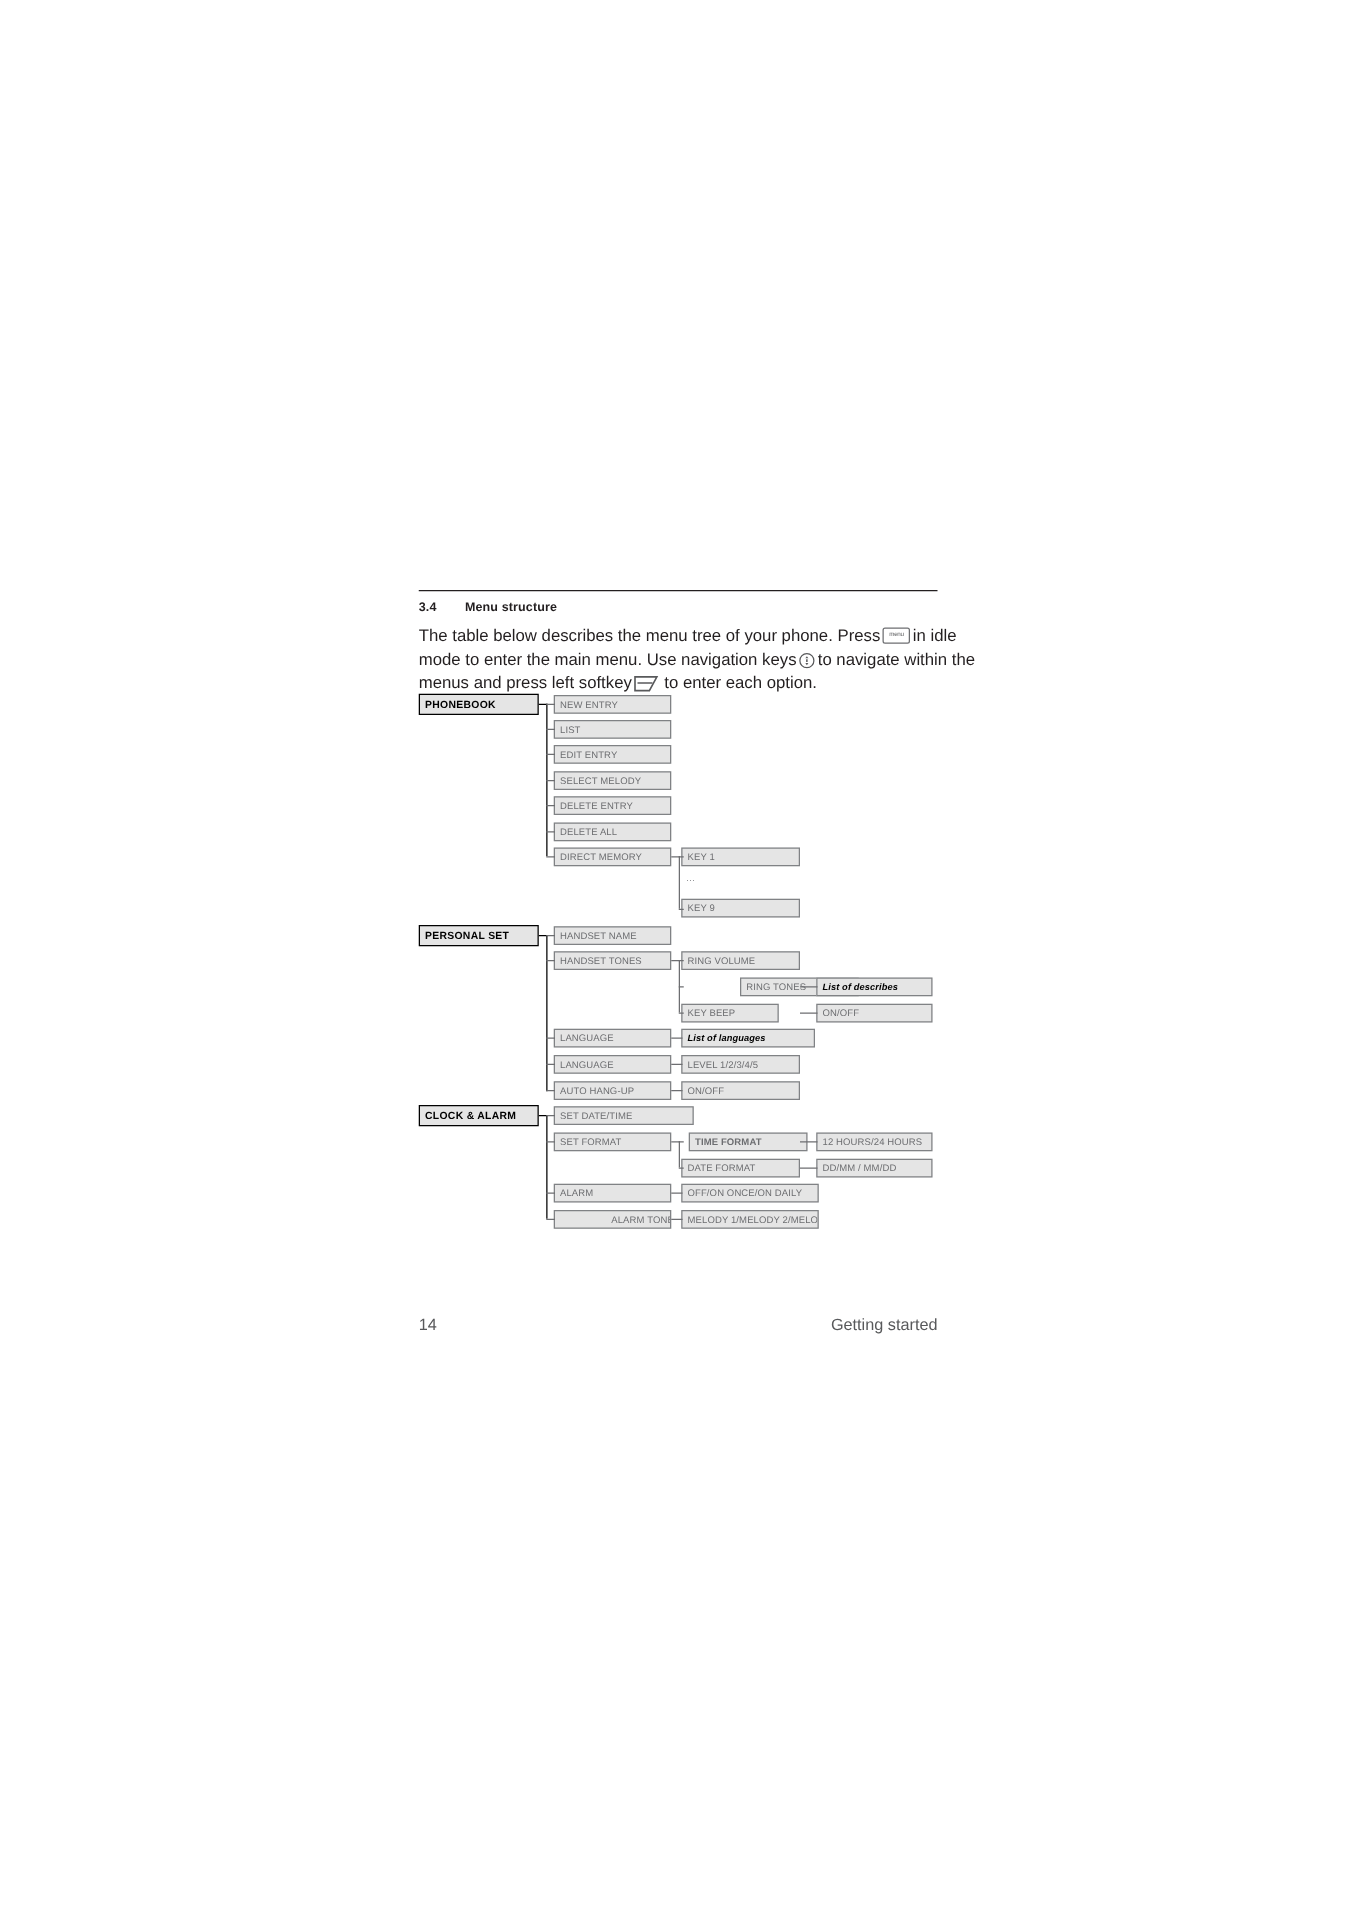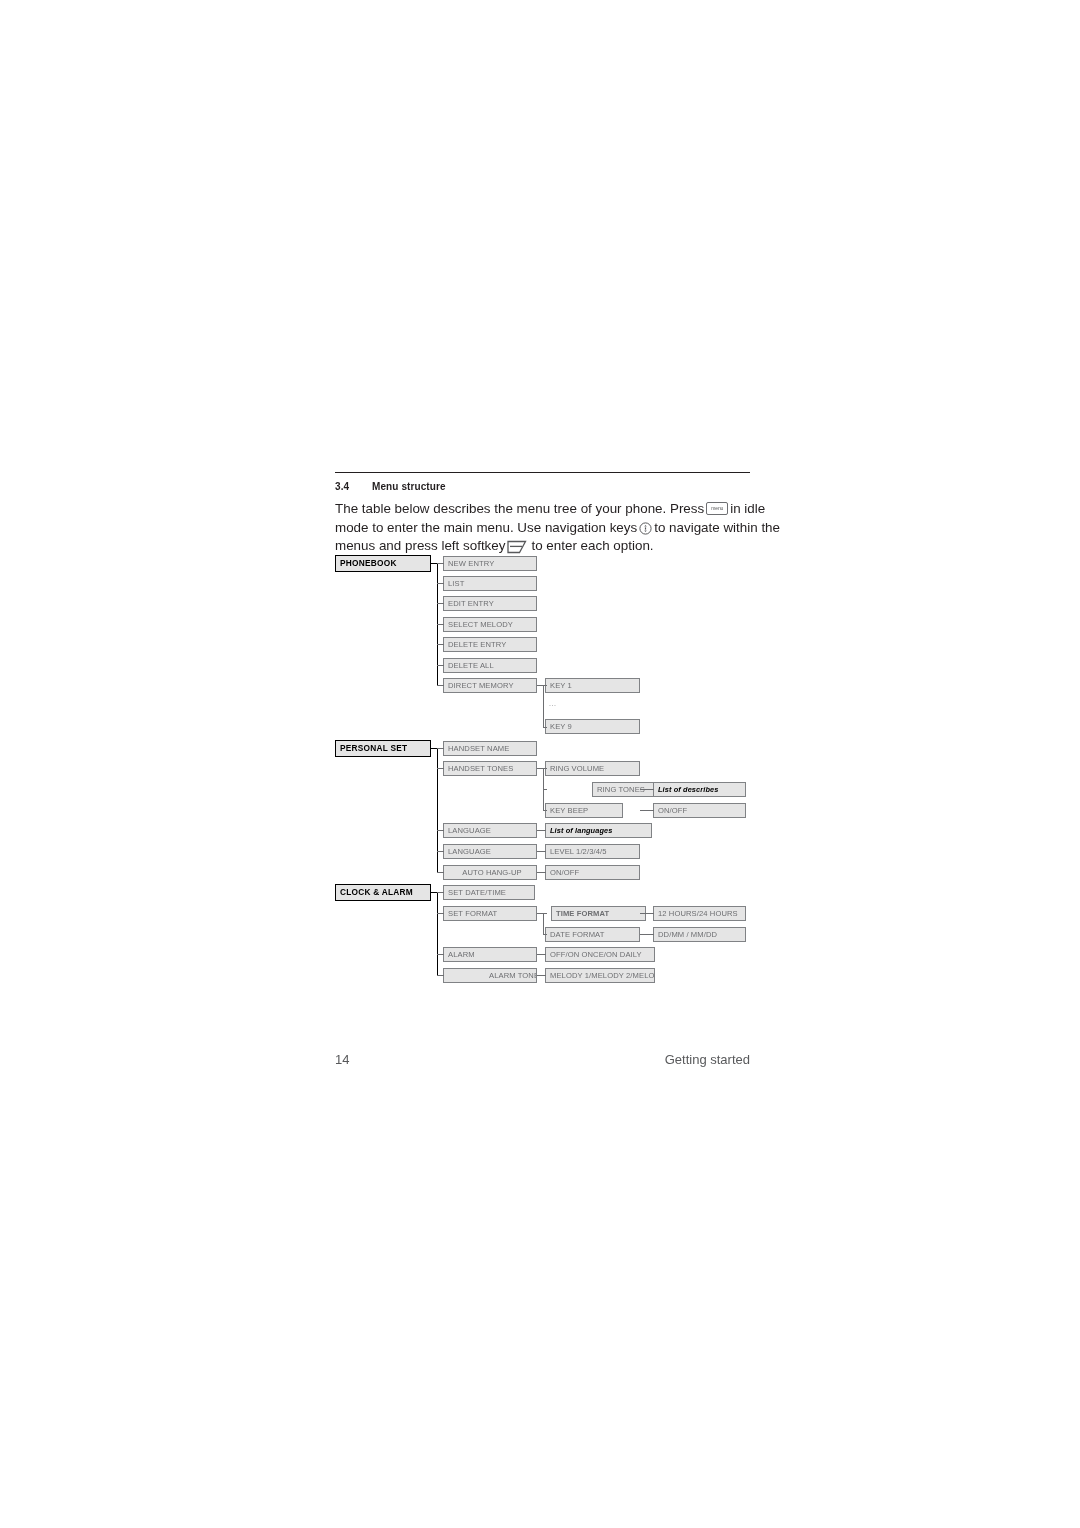--- a/index.html
+++ b/index.html
@@ -321,38 +321,38 @@
     <div class="node lvl2" style="left:443px; top:844px; width:94px;">
       <span class="lbl">LANGUAGE</span>
     </div>
     <div class="conn h" style="left:437px; top:851px; width:7px;"></div>
 
     <div class="node lvl3" style="left:545px; top:844px; width:95px;">
       <span class="lbl">LEVEL 1/2/3/4/5</span>
     </div>
     <div class="conn h" style="left:537px; top:851px; width:9px;"></div>
 
-    <div class="node lvl2" style="left:443px; top:865px; width:94px;justify-content:center;">
+    <div class="node lvl2" style="left:443px; top:865px; width:94px;">
       <span class="lbl">AUTO HANG-UP</span>
     </div>
     <div class="conn h" style="left:437px; top:872px; width:7px;"></div>
 
     <div class="node lvl3" style="left:545px; top:865px; width:95px;">
       <span class="lbl">ON/OFF</span>
     </div>
     <div class="conn h" style="left:537px; top:872px; width:9px;"></div>
 
     <div class="node lvl1" style="left:335px; top:884px; width:96px;">
       <span class="lbl">CLOCK &amp; ALARM</span>
     </div>
 
     <div class="conn v dark" style="left:437px; top:892px; height:83px;"></div>
     <div class="conn h dark" style="left:431px; top:892px; width:7px;"></div>
 
-    <div class="node lvl2" style="left:443px; top:885px; width:92px;">
+    <div class="node lvl2" style="left:443px; top:885px; width:112px;">
       <span class="lbl">SET DATE/TIME</span>
     </div>
     <div class="conn h" style="left:437px; top:892px; width:7px;"></div>
 
     <div class="node lvl2" style="left:443px; top:906px; width:94px;">
       <span class="lbl">SET FORMAT</span>
     </div>
     <div class="conn h" style="left:437px; top:913px; width:7px;"></div>
 
     <div class="conn v" style="left:543px; top:913px; height:21px;"></div>

